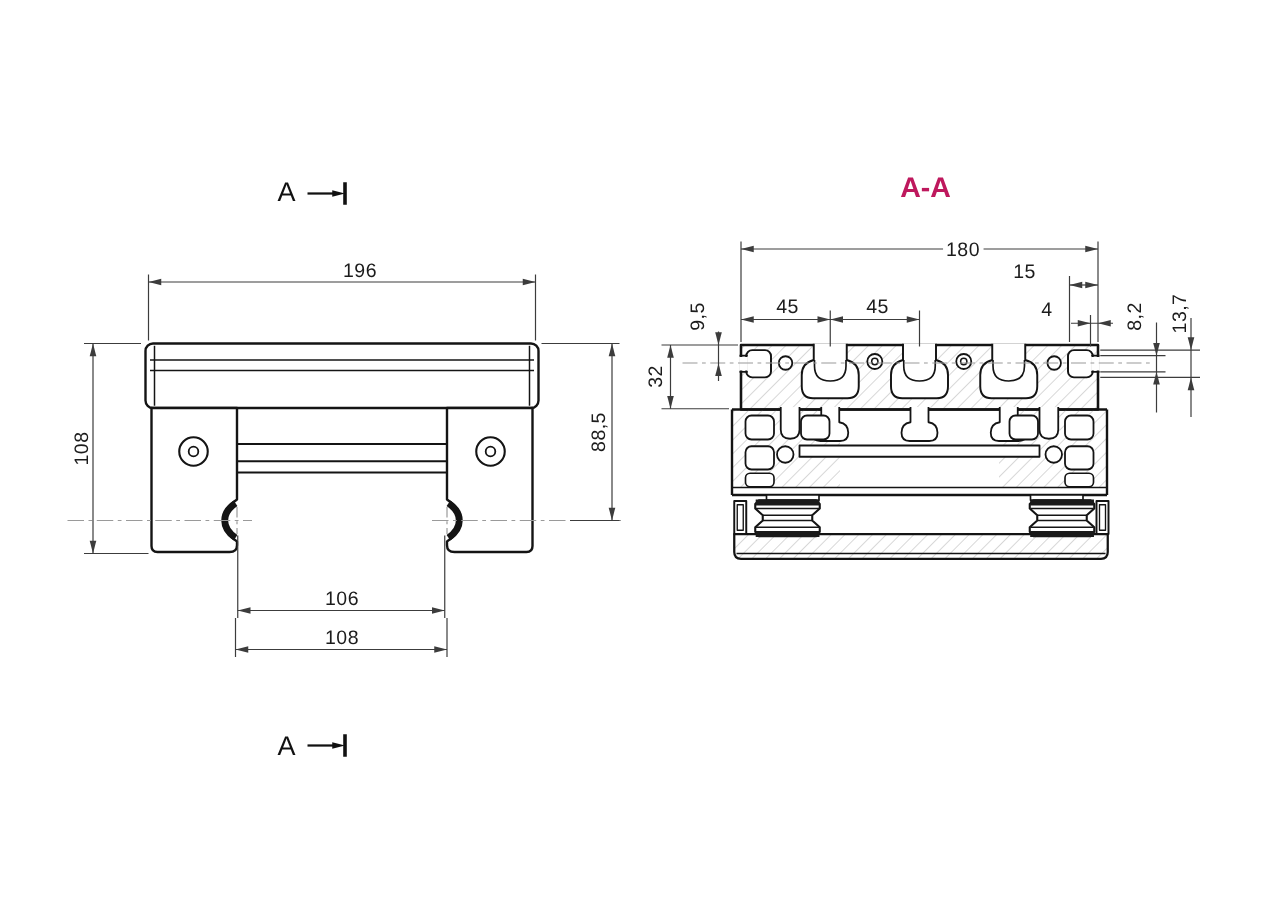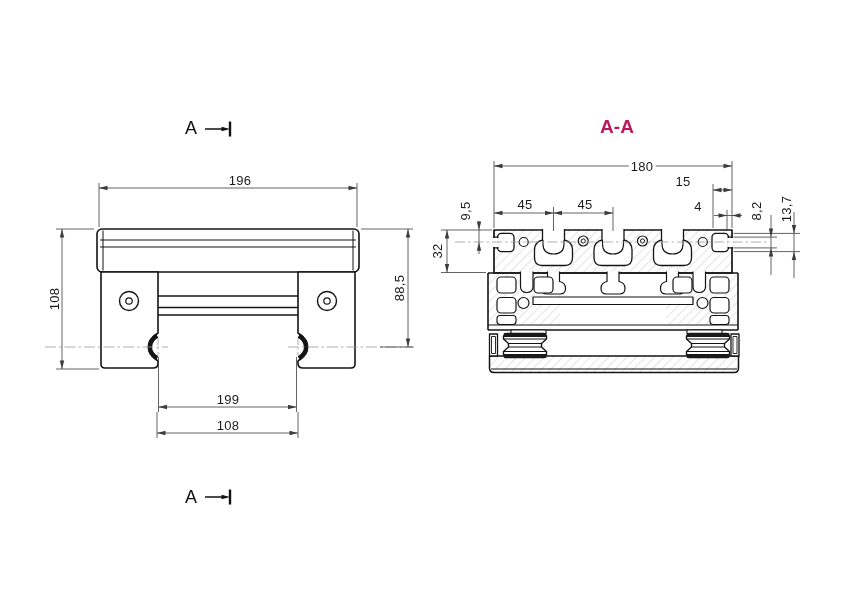--- a/index.html
+++ b/index.html
@@ -250,21 +250,21 @@
   </g>
 </svg>
 
 <div class="marker-label" style="left:191px;top:128px;">A</div>
 <div class="marker-label" style="left:191px;top:497px;">A</div>
 <div class="view-title" style="left:617px;top:126px;">A-A</div>
 
 <div class="dim-label" style="left:228px;top:180px;margin-left:12px;">196</div>
 <div class="dim-label rot" style="left:54px;top:299px;">108</div>
 <div class="dim-label rot" style="left:399px;top:288px;">88,5</div>
-<div class="dim-label" style="left:228px;top:399px;">199</div>
+<div class="dim-label" style="left:228px;top:399px;">106</div>
 <div class="dim-label" style="left:228px;top:425px;">108</div>
 
 <div class="dim-label" style="left:613px;top:166px;margin-left:29px;">180</div>
 <div class="dim-label" style="left:683px;top:181px;">15</div>
 <div class="dim-label" style="left:525px;top:204px;">45</div>
 <div class="dim-label" style="left:585px;top:204px;">45</div>
 <div class="dim-label" style="left:698px;top:206px;">4</div>
 <div class="dim-label rot" style="left:465px;top:211px;">9,5</div>
 <div class="dim-label rot" style="left:437px;top:251px;">32</div>
 <div class="dim-label rot" style="left:756px;top:211px;">8,2</div>

